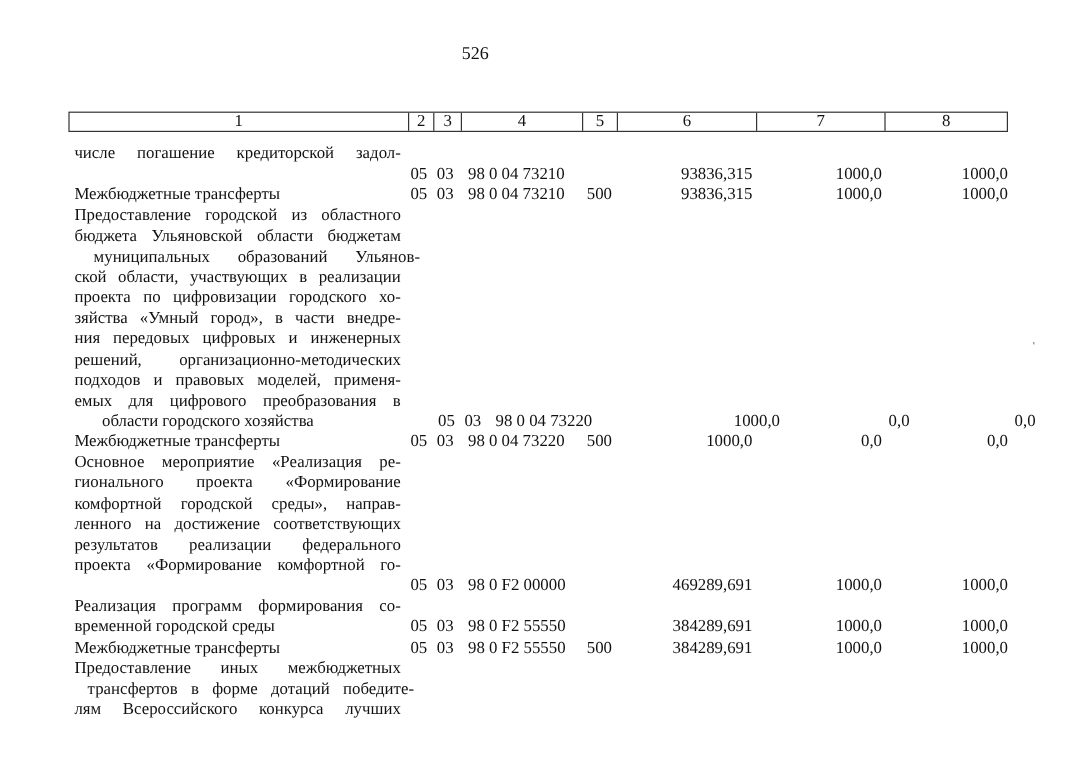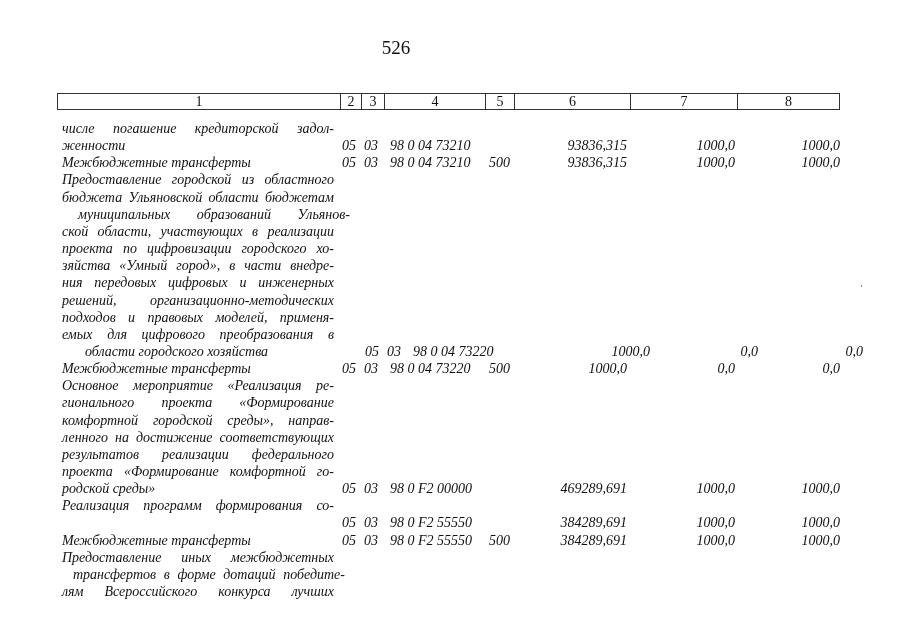--- a/index.html
+++ b/index.html
@@ -2,33 +2,33 @@
 <html><head>
   <meta charset="utf-8">
   <style>
     html, body { margin: 0; padding: 0; }
     body {
       width: 905px; height: 640px; background: #ffffff; position: relative; overflow: hidden;
       font-family: "Liberation Serif", "DejaVu Serif", serif; color: #111;
     }
     .page-number {
       position: absolute; top: 37px; left: 0; width: 792px; text-align: center;
-      font-size: 19px;
+      font-size: 15px;
     }
     .header-table {
       position: absolute; left: 57px; top: 93px; height: 17px; width: 783px;
       border: 1px solid #333; box-sizing: border-box;
     }
     .hcell {
       position: absolute; top: 0; height: 15px; line-height: 15px; text-align: center;
       font-size: 14px; border-left: 1px solid #333; box-sizing: border-box;
     }
     .hcell.first { border-left: none; }
     .row {
-      position: absolute; left: 0; width: 905px; height: 17px; font-size: 14px; line-height: 17px; font-style: italic;
+      position: absolute; left: 0; width: 905px; height: 17px; font-size: 14px; line-height: 17px;
     }
     .c1 { position: absolute; left: 62px; width: 272px; white-space: nowrap; text-align: justify; text-align-last: justify; }
     .c1.last { text-align-last: left; }
     .c2 { position: absolute; left: 342px; width: 20px; }
     .c3 { position: absolute; left: 364px; width: 20px; }
     .c4 { position: absolute; left: 390px; width: 96px; white-space: nowrap; }
     .c5 { position: absolute; left: 489px; width: 26px; }
     .c6 { position: absolute; left: 515px; width: 112px; text-align: right; }
     .c7 { position: absolute; left: 630px; width: 105px; text-align: right; }
     .c8 { position: absolute; left: 737px; width: 103px; text-align: right; }
@@ -55,21 +55,20 @@
       <span class="c1">числе погашение кредиторской задол-</span>
       <span class="c2"></span>
       <span class="c3"></span>
       <span class="c4"></span>
       <span class="c5"></span>
       <span class="c6"></span>
       <span class="c7"></span>
       <span class="c8"></span>
     </div>
     <div class="row" style="top: 137.15px;">
-      <span class="c1 last">женности</span>
       <span class="c2">05</span>
       <span class="c3">03</span>
       <span class="c4">98 0 04 73210</span>
       <span class="c5"></span>
       <span class="c6">93836,315</span>
       <span class="c7">1000,0</span>
       <span class="c8">1000,0</span>
     </div>
     <div class="row" style="top: 154.3px;">
       <span class="c1 last">Межбюджетные трансферты</span>
@@ -255,40 +254,40 @@
       <span class="c1">проекта «Формирование комфортной го-</span>
       <span class="c2"></span>
       <span class="c3"></span>
       <span class="c4"></span>
       <span class="c5"></span>
       <span class="c6"></span>
       <span class="c7"></span>
       <span class="c8"></span>
     </div>
     <div class="row" style="top: 480.15px;">
-      <span class="c1 last">родской среды»</span>
       <span class="c2">05</span>
       <span class="c3">03</span>
       <span class="c4">98 0 F2 00000</span>
       <span class="c5"></span>
       <span class="c6">469289,691</span>
       <span class="c7">1000,0</span>
       <span class="c8">1000,0</span>
     </div>
     <div class="row" style="top: 497.3px; padding-left: 40px;">
       <span class="c1">Реализация программ формирования со-</span>
       <span class="c2"></span>
       <span class="c3"></span>
       <span class="c4"></span>
       <span class="c5"></span>
       <span class="c6"></span>
       <span class="c7"></span>
       <span class="c8"></span>
     </div>
     <div class="row" style="top: 514.45px;">
+      <span class="c1 last">временной городской среды</span>
       <span class="c2">05</span>
       <span class="c3">03</span>
       <span class="c4">98 0 F2 55550</span>
       <span class="c5"></span>
       <span class="c6">384289,691</span>
       <span class="c7">1000,0</span>
       <span class="c8">1000,0</span>
     </div>
     <div class="row" style="top: 531.6px;">
       <span class="c1 last">Межбюджетные трансферты</span>

